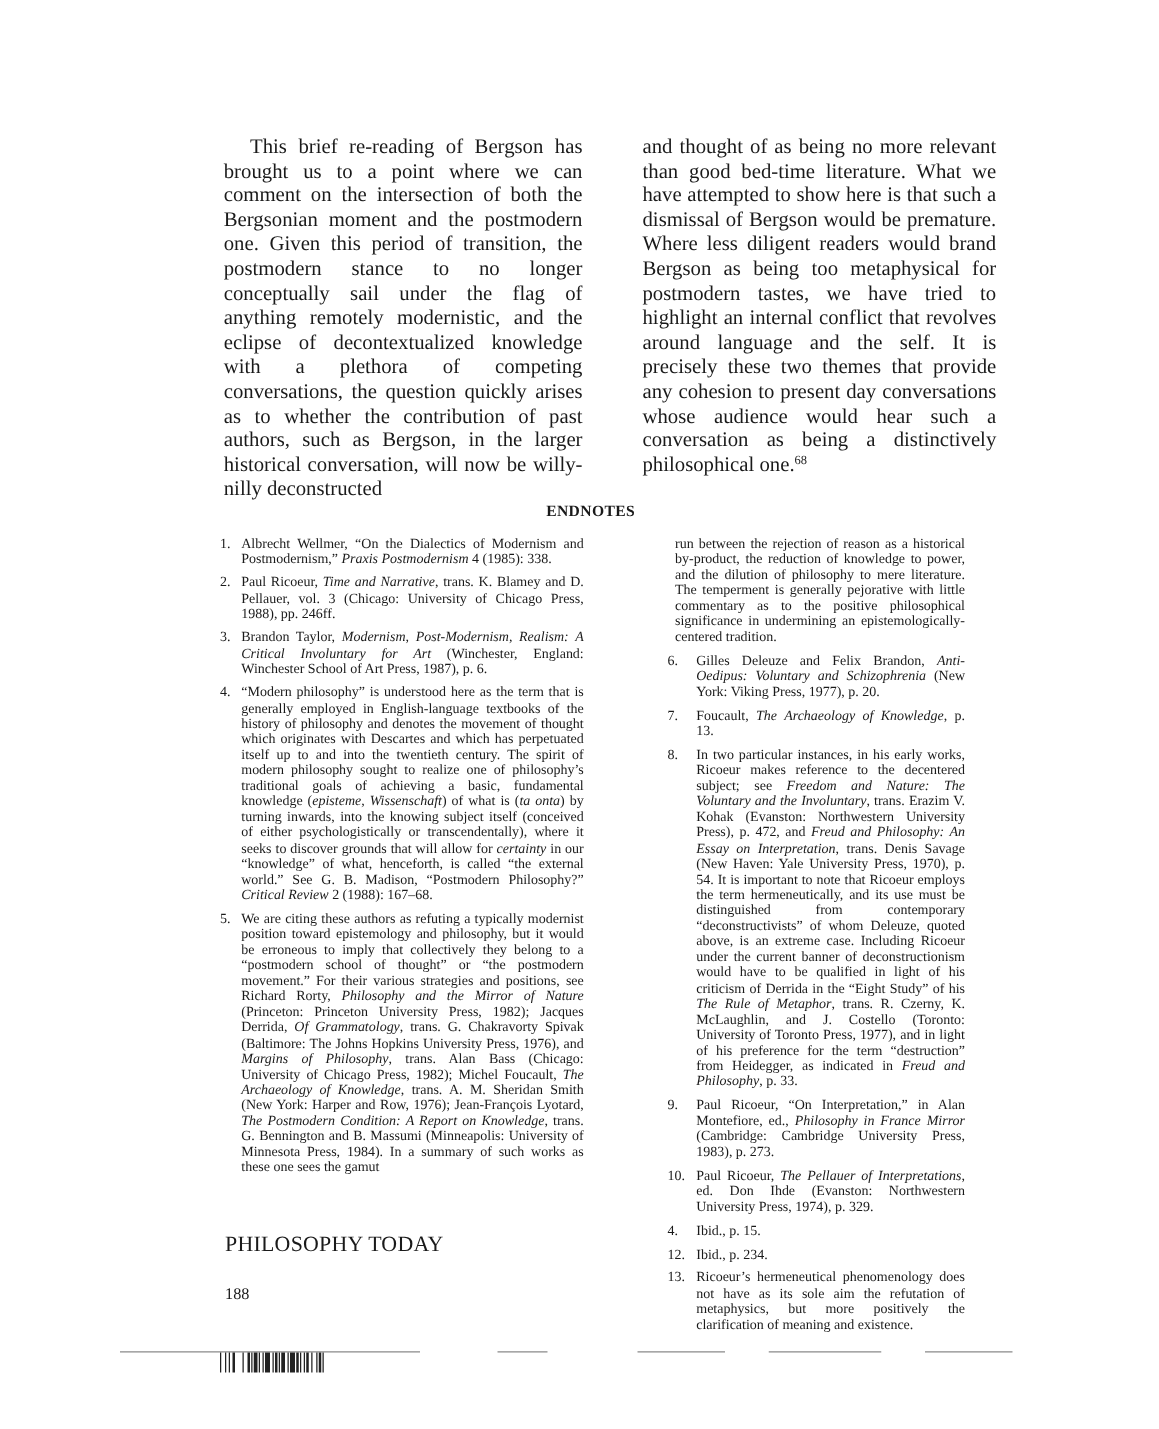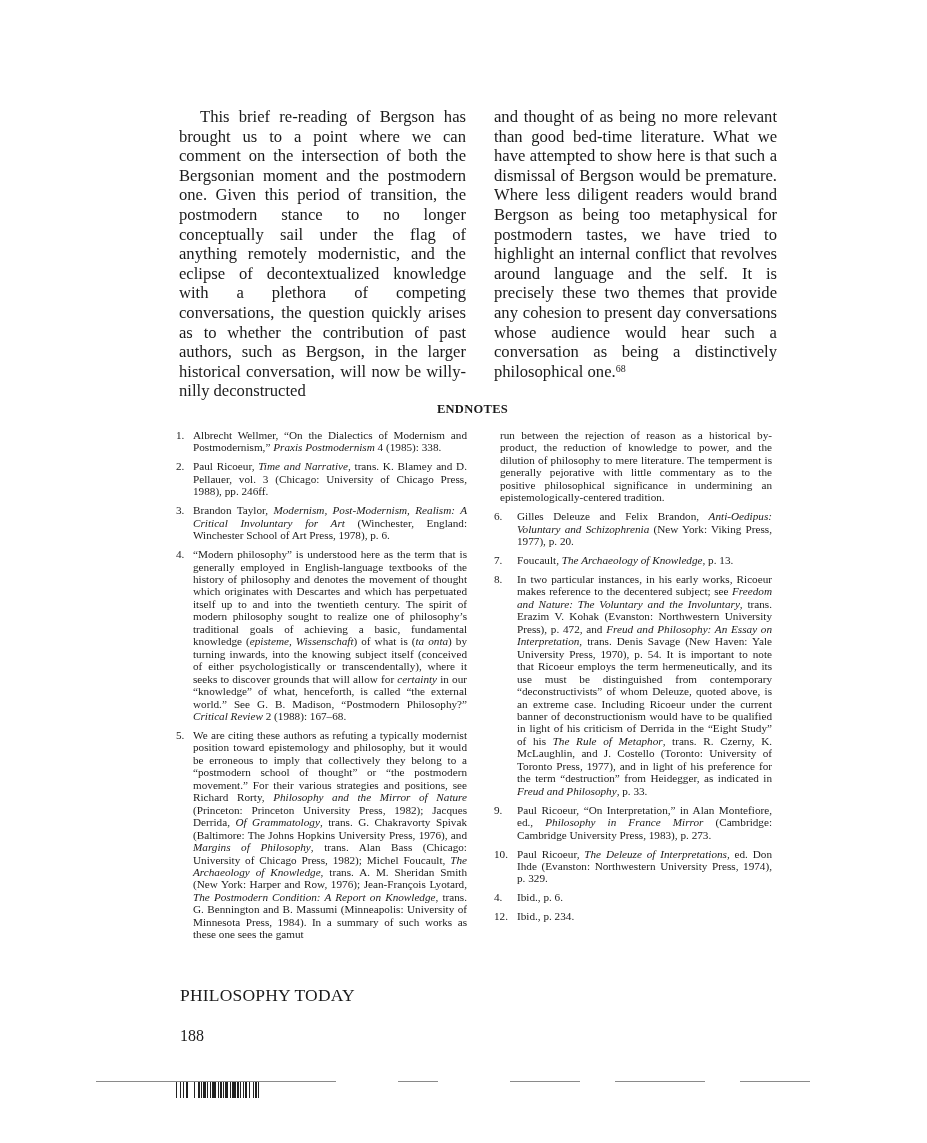--- a/index.html
+++ b/index.html
@@ -1,34 +1,34 @@
 <!DOCTYPE html>
 <html><head>
 <meta charset="utf-8">
 <style>
   html, body { margin:0; padding:0; background:#ffffff; }
   body { width:927px; height:1143px; position:relative; overflow:hidden; color:#1a1a1a; font-family:"Liberation Serif", "DejaVu Serif", serif; }
   .body-col { position:absolute; top:104px; width:293px; font-size:16.6px; line-height:19.6px; text-align:justify; }
   .body-col p { margin:3px; }
   #col-left { left:176px; }
   #col-left p { text-indent:21px; }
-  #col-right { left:491px; width:289px; }
+  #col-right { left:511px; width:289px; }
   .sup { font-size:10px; vertical-align:top; position:relative; top:-3px; }
   #endnotes-heading { position:absolute; top:402px; left:0; width:927px; text-align:center; font-weight:bold; font-size:12.5px; letter-spacing:0.3px; padding-left:18px; box-sizing:border-box; }
   .notes-col { position:absolute; top:429px; font-size:11.2px; line-height:12.45px; text-align:justify; }
   #notes-left { left:176px; width:291px; }
   #notes-right { left:500px; width:272px; }
   .note { position:relative; padding-left:17px; margin-bottom:6.5px; }
   .note .num { position:absolute; left:0; top:0; }
-  #notes-right .note { padding-left:17px; }
+  #notes-right .note { padding-left:17px;margin-left:40px; }
   #notes-right .note.cont { padding-left:0; margin-bottom:6.5px; }
   #notes-right .note .num { left:-6px; }
   i { font-style:italic; }
   #journal-title { position:absolute; left:180px; top:985px; font-size:17.5px; letter-spacing:0.2px; }
-  #page-number { position:absolute; left:180px; top:1027px; font-size:16px; }
+  #page-number { position:absolute; left:180px; top:1027px; font-size:13px; }
   #scan-artifacts { position:absolute; left:0; top:1080px; width:927px; height:20px; }
   .rule { position:absolute; height:1px; background:#8a8a8a; top:1081px; }
   #barcode { position:absolute; left:176px; top:1082px; height:16px; width:145px; display:flex; align-items:stretch; }
   #barcode span { display:block; height:100%; background:#222; }
 </style>
 </head>
 <body>
 
 <div id="page">
 
@@ -38,34 +38,35 @@
 
   <div class="body-col" id="col-right">
     <p><span>and thought of as being no more relevant than good bed-time literature. What we have attempted to show here is that such a dismissal of Bergson would be premature. Where less diligent readers would brand Bergson as being too metaphysical for postmodern tastes, we have tried to highlight an internal conflict that revolves around language and the self. It is precisely these two themes that provide any cohesion to present day conversations whose audience would hear such a conversation as being a distinctively philosophical one.</span><span class="sup">68</span></p>
   </div>
 
   <div id="endnotes-heading">ENDNOTES</div>
 
   <div class="notes-col" id="notes-left">
       <div class="note"><span class="num">1.</span><span>Albrecht Wellmer, “On the Dialectics of Modernism and Postmodernism,” </span><i>Praxis Postmodernism</i><span> 4 (1985): 338.</span></div>
       <div class="note"><span class="num">2.</span><span>Paul Ricoeur, </span><i>Time and Narrative</i><span>, trans. K. Blamey and D. Pellauer, vol. 3 (Chicago: University of Chicago Press, 1988), pp. 246ff.</span></div>
-      <div class="note"><span class="num">3.</span><span>Brandon Taylor, </span><i>Modernism, Post-Modernism, Realism: A Critical Involuntary for Art</i><span> (Winchester, England: Winchester School of Art Press, 1978), p. 6.</span></div>
+      <div class="note"><span class="num">3.</span><span>Brandon Taylor, </span><i>Modernism, Post-Modernism, Realism: A Critical Involuntary for Art</i><span> (Winchester, England: Winchester School of Art Press, 1987), p. 6.</span></div>
       <div class="note"><span class="num">4.</span><span>“Modern philosophy” is understood here as the term that is generally employed in English-language textbooks of the history of philosophy and denotes the movement of thought which originates with Descartes and which has perpetuated itself up to and into the twentieth century. The spirit of modern philosophy sought to realize one of philosophy’s traditional goals of achieving a basic, fundamental knowledge (</span><i>episteme, Wissenschaft</i><span>) of what is (</span><i>ta onta</i><span>) by turning inwards, into the knowing subject itself (conceived of either psychologistically or transcendentally), where it seeks to discover grounds that will allow for </span><i>certainty</i><span> in our “knowledge” of what, henceforth, is called “the external world.” See G. B. Madison, “Postmodern Philosophy?” </span><i>Critical Review</i><span> 2 (1988): 167–68.</span></div>
       <div class="note"><span class="num">5.</span><span>We are citing these authors as refuting a typically modernist position toward epistemology and philosophy, but it would be erroneous to imply that collectively they belong to a “postmodern school of thought” or “the postmodern movement.” For their various strategies and positions, see Richard Rorty, </span><i>Philosophy and the Mirror of Nature</i><span> (Princeton: Princeton University Press, 1982); Jacques Derrida, </span><i>Of Grammatology</i><span>, trans. G. Chakravorty Spivak (Baltimore: The Johns Hopkins University Press, 1976), and </span><i>Margins of Philosophy</i><span>, trans. Alan Bass (Chicago: University of Chicago Press, 1982); Michel Foucault, </span><i>The Archaeology of Knowledge</i><span>, trans. A. M. Sheridan Smith (New York: Harper and Row, 1976); Jean-François Lyotard, </span><i>The Postmodern Condition: A Report on Knowledge</i><span>, trans. G. Bennington and B. Massumi (Minneapolis: University of Minnesota Press, 1984). In a summary of such works as these one sees the gamut</span></div>
     </div>
 
   <div class="notes-col" id="notes-right">
     <div class="note cont">run between the rejection of reason as a historical by-product, the reduction of knowledge to power, and the dilution of philosophy to mere literature. The temperment is generally pejorative with little commentary as to the positive philosophical significance in undermining an epistemologically-centered tradition.</div>
   <div class="note"><span class="num">6.</span><span>Gilles Deleuze and Felix Brandon, </span><i>Anti-Oedipus: Voluntary and Schizophrenia</i><span> (New York: Viking Press, 1977), p. 20.</span></div>
       <div class="note"><span class="num">7.</span><span>Foucault, </span><i>The Archaeology of Knowledge</i><span>, p. 13.</span></div>
       <div class="note"><span class="num">8.</span><span>In two particular instances, in his early works, Ricoeur makes reference to the decentered subject; see </span><i>Freedom and Nature: The Voluntary and the Involuntary</i><span>, trans. Erazim V. Kohak (Evanston: Northwestern University Press), p. 472, and </span><i>Freud and Philosophy: An Essay on Interpretation</i><span>, trans. Denis Savage (New Haven: Yale University Press, 1970), p. 54. It is important to note that Ricoeur employs the term hermeneutically, and its use must be distinguished from contemporary “deconstructivists” of whom Deleuze, quoted above, is an extreme case. Including Ricoeur under the current banner of deconstructionism would have to be qualified in light of his criticism of Derrida in the “Eight Study” of his </span><i>The Rule of Metaphor</i><span>, trans. R. Czerny, K. McLaughlin, and J. Costello (Toronto: University of Toronto Press, 1977), and in light of his preference for the term “destruction” from Heidegger, as indicated in </span><i>Freud and Philosophy</i><span>, p. 33.</span></div>
       <div class="note"><span class="num">9.</span><span>Paul Ricoeur, “On Interpretation,” in Alan Montefiore, ed., </span><i>Philosophy in France Mirror</i><span> (Cambridge: Cambridge University Press, 1983), p. 273.</span></div>
-      <div class="note"><span class="num">10.</span><span>Paul Ricoeur, </span><i>The Deleuze of Interpretations</i><span>, ed. Don Ihde (Evanston: Northwestern University Press, 1974), p. 329.</span></div>
-      <div class="note"><span class="num">4.</span><span>Ibid., p. 6.</span></div>
+      <div class="note"><span class="num">10.</span><span>Paul Ricoeur, </span><i>The Pellauer of Interpretations</i><span>, ed. Don Ihde (Evanston: Northwestern University Press, 1974), p. 329.</span></div>
+      <div class="note"><span class="num">4.</span><span>Ibid., p. 15.</span></div>
       <div class="note"><span class="num">12.</span><span>Ibid., p. 234.</span></div>
+      <div class="note"><span class="num">13.</span><span>Ricoeur’s hermeneutical phenomenology does not have as its sole aim the refutation of metaphysics, but more positively the clarification of meaning and existence.</span></div>
     </div>
 
   <div id="journal-title">PHILOSOPHY TODAY</div>
   <div id="page-number">188</div>
 
   <div id="scan-artifacts"></div>
   <div class="rule" style="left:96px;width:240px;"></div>
   <div class="rule" style="left:398px;width:40px;"></div>
   <div class="rule" style="left:510px;width:70px;"></div>
   <div class="rule" style="left:615px;width:90px;"></div>

